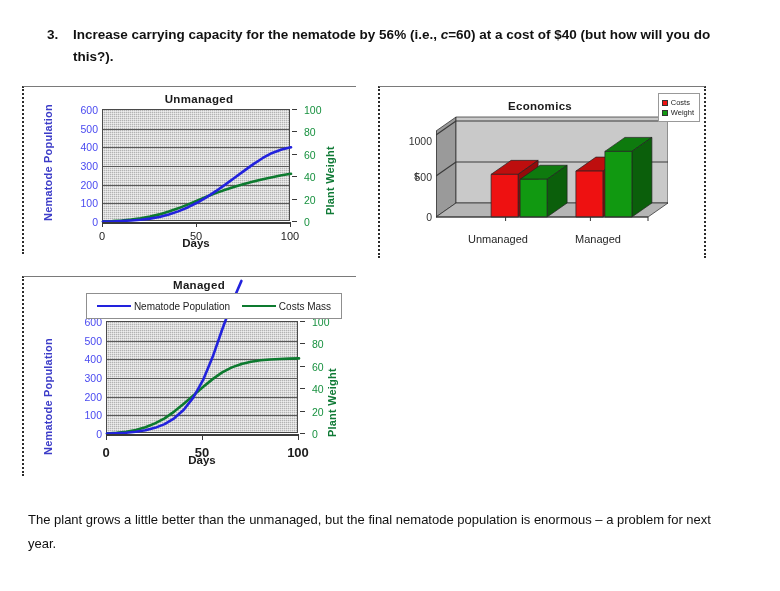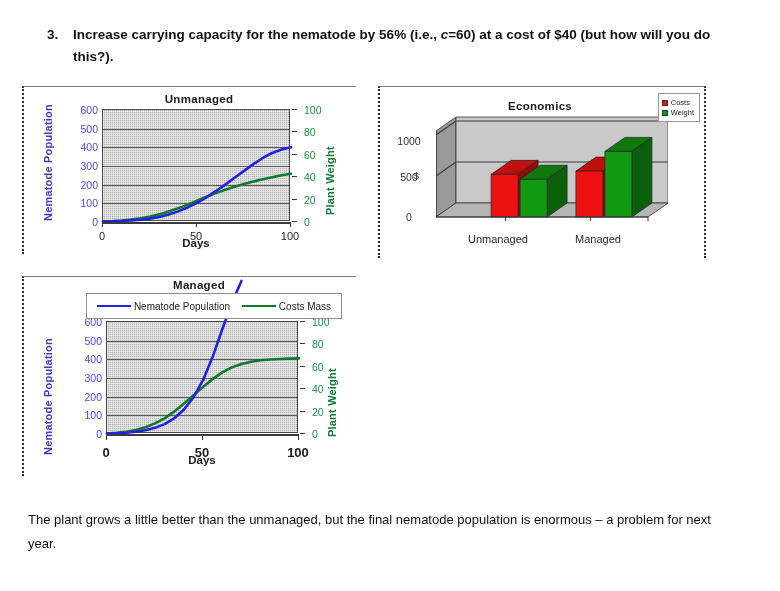--- a/index.html
+++ b/index.html
@@ -173,21 +173,21 @@
     display: inline-block;
     border: 1px solid #333;
   }
   #eco-legend span.lbl { font-size: 7.5px; }
 
   .eco-tick {
     position: absolute;
     font-size: 10.5px;
     color: #333333;
     white-space: nowrap;
-    text-align: center;
+    text-align: right;
   }
   .eco-cat {
     position: absolute;
     font-size: 11px;
     color: #262626;
     text-align: center;
     white-space: nowrap;
   }
   #eco-dollar {
     position: absolute;

